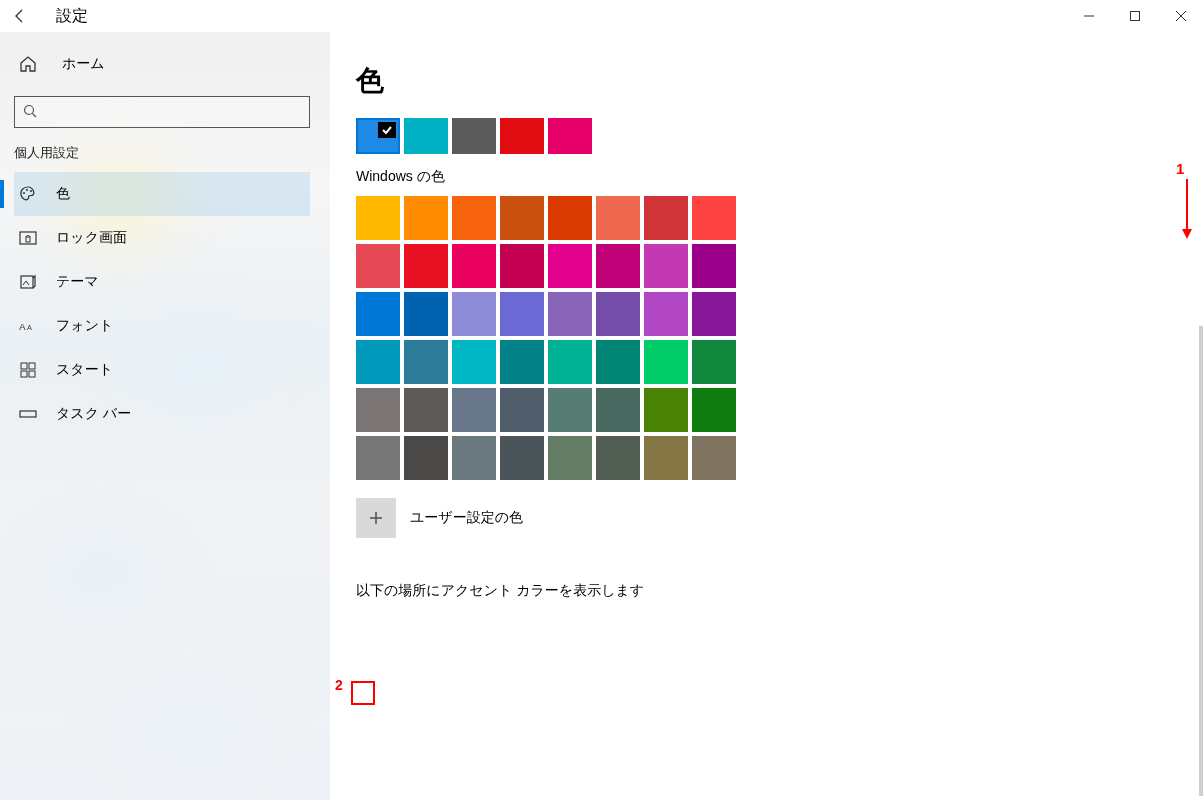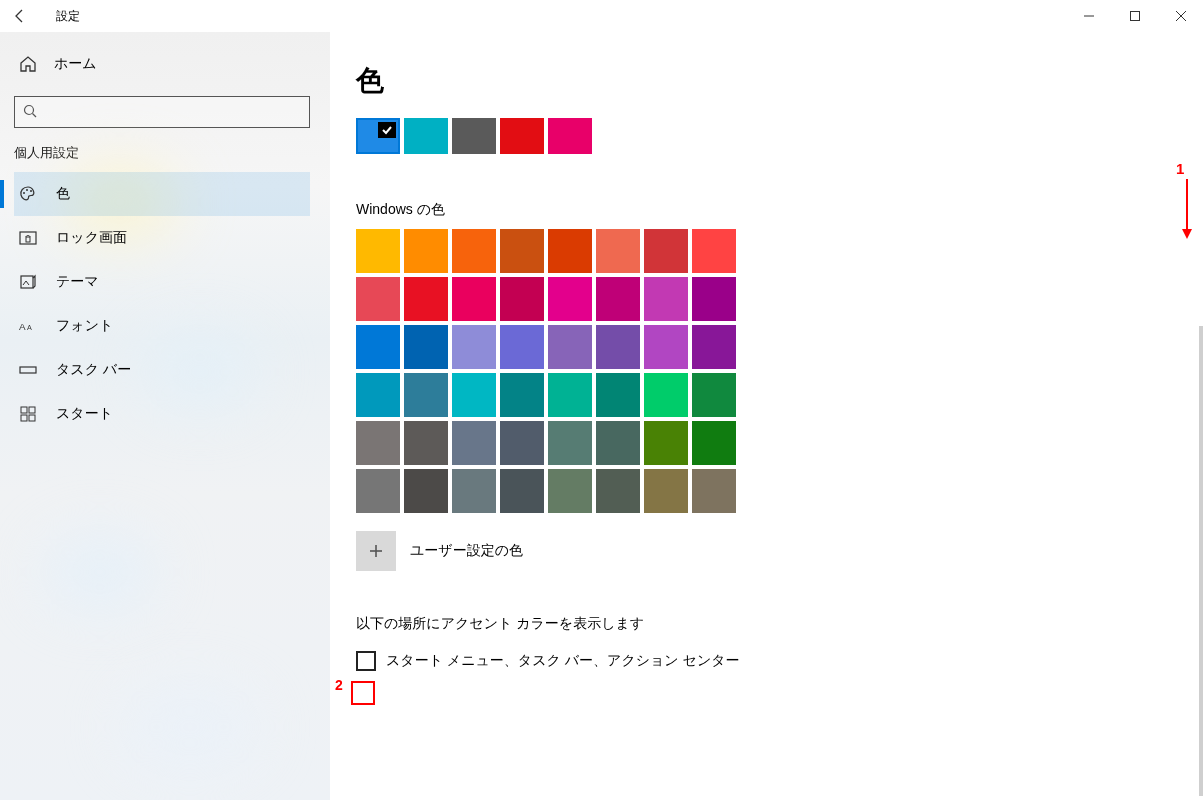--- a/index.html
+++ b/index.html
@@ -20,21 +20,21 @@
 }
 .titlebar .back {
   width: 40px;
   height: 32px;
   display: flex;
   align-items: center;
   justify-content: center;
   cursor: pointer;
 }
 .titlebar .title {
-  font-size: 12px;
+  font-size: 16px;
   padding-left: 16px;
 }
 .win-controls {
   position: absolute;
   right: 0;
   top: 0;
   display: flex;
 }
 .win-controls div {
   width: 46px;
@@ -64,21 +64,21 @@
 }
 .sidebar-fx .blob {
   position: absolute;
   border-radius: 50%;
   filter: blur(28px);
   opacity: 0.5;
 }
 .home {
   display: flex;
   align-items: center;
-  gap: 16px;
+  gap: 24px;
   height: 44px;
   padding: 0 4px;
   cursor: pointer;
 }
 .search-box {
   margin-top: 10px;
   border: 1px solid #555;
   height: 32px;
   display: flex;
   align-items: center;
@@ -154,21 +154,21 @@
   top:2px; right:2px;
   width:18px; height:16px;
   background:#000;
   display:flex;
   align-items:center;
   justify-content:center;
   color:#fff;
 }
 .group-label {
   font-size: 14px;
-  margin-top: 47px;
+  margin-top: 14px;
   margin-bottom: 10px;
 }
 .color-grid {
   display: grid;
   grid-template-columns: repeat(8, 44px);
   gap: 4px;
 }
 .color-grid .swatch { height: 44px; }
 .custom-color {
   margin-top: 18px;
@@ -343,35 +343,35 @@
             <svg width="18" height="18" viewBox="0 0 20 18">
               <text x="0" y="14" font-size="11" fill="#333">A</text>
               <text x="9" y="14" font-size="8" fill="#333">A</text>
             </svg>
           </span>
           <span>フォント</span>
         </div>
         <div class="nav-item">
           <span class="nav-icon">
             <svg width="18" height="18" viewBox="0 0 18 18">
-              <rect x="1" y="6" width="16" height="6" fill="none" stroke="#333" stroke-width="1.2"></rect>
-            </svg>
-          </span>
-          <span>タスク バー</span>
-        </div>
-        <div class="nav-item">
-          <span class="nav-icon">
-            <svg width="18" height="18" viewBox="0 0 18 18">
               <rect x="2" y="2" width="6" height="6" fill="none" stroke="#333"></rect>
               <rect x="10" y="2" width="6" height="6" fill="none" stroke="#333"></rect>
               <rect x="2" y="10" width="6" height="6" fill="none" stroke="#333"></rect>
               <rect x="10" y="10" width="6" height="6" fill="none" stroke="#333"></rect>
             </svg>
           </span>
           <span>スタート</span>
+        </div>
+        <div class="nav-item">
+          <span class="nav-icon">
+            <svg width="18" height="18" viewBox="0 0 18 18">
+              <rect x="1" y="6" width="16" height="6" fill="none" stroke="#333" stroke-width="1.2"></rect>
+            </svg>
+          </span>
+          <span>タスク バー</span>
         </div>
       </div>
   </div>
 
   <div class="content">
     <h1 class="page-title">色</h1>
 
     <div class="recent-row" id="recent-row">
         <div class="swatch selected" style="background: rgb(31, 138, 230);">
           <div class="inner-sq">
@@ -443,24 +443,20 @@
         <svg width="16" height="16">
             <line x1="8" y1="2" x2="8" y2="14" stroke="#555" stroke-width="1.6"></line>
             <line x1="2" y1="8" x2="14" y2="8" stroke="#555" stroke-width="1.6"></line>
           </svg>
       </div>
       <span>ユーザー設定の色</span>
     </div>
 
     <div class="accent-heading">以下の場所にアクセント カラーを表示します</div>
 
-    <div class="check-row">
-      <div class="checkbox"></div>
-      <span>スタート メニュー、タスク バー、アクション センター</span>
-    </div>
 
   </div>
 </div>
 
 <div class="annot arrow">
   <span style="font-size:15px;position:relative;left:-4px;">1</span>
   <svg width="14" height="64">
     <line x1="7" y1="2" x2="7" y2="54" stroke="red" stroke-width="2"></line>
     <polygon points="7,62 2,52 12,52" fill="red"></polygon>
   </svg>

